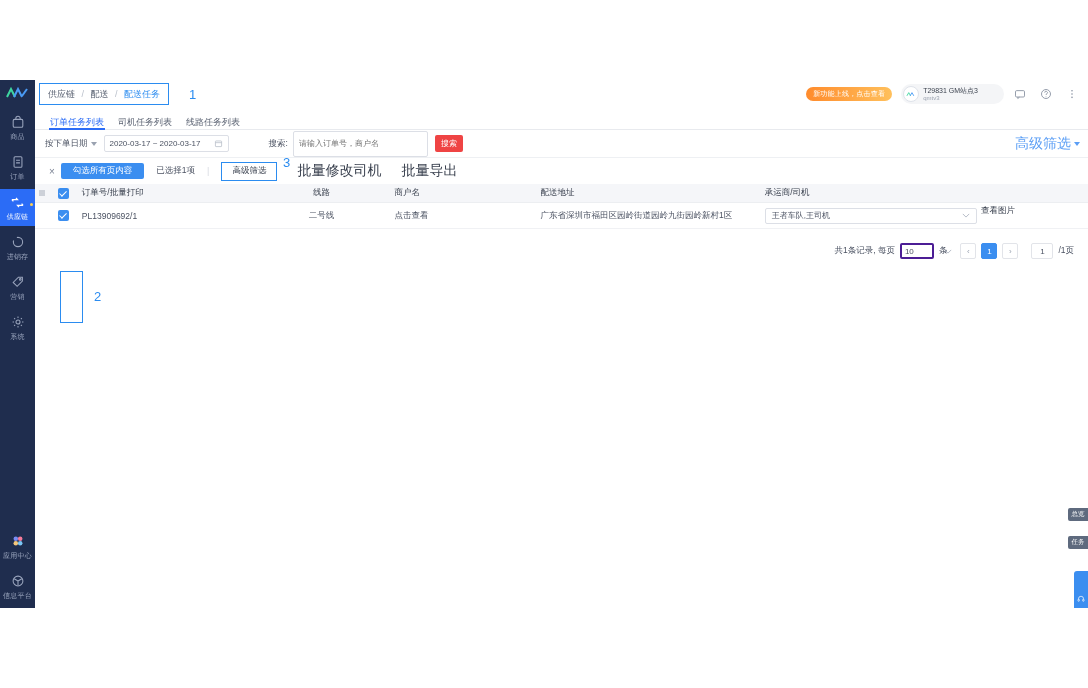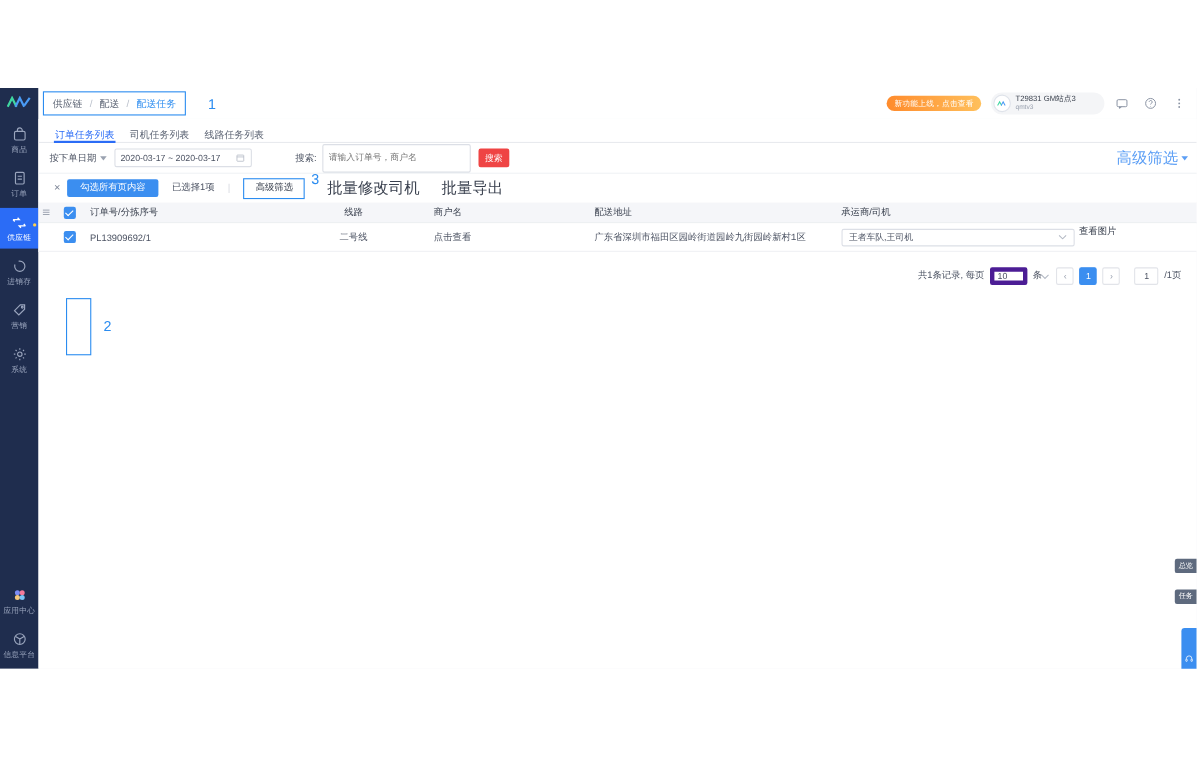--- a/index.html
+++ b/index.html
@@ -167,21 +167,21 @@
   }
   .trow {
     height: 26px; display: flex; align-items: center; color: #4b5262;
     border-bottom: 1px solid #f0f1f4; background:#fff;
   }
   .c-menu { width: 14px; display:flex; align-items:center; justify-content:center; color:#8a93a3; }
   .c-chk { width: 30px; display:flex; align-items:center; justify-content:center; }
   .c-order { width: 175px; padding-left: 4px; }
   .c-line { width: 150px; text-align: center; }
   .c-merch { width: 150px; }
-  .c-addr { width: 218px; font-family: Liberation Mono, monospace; }
+  .c-addr { width: 218px; }
   .c-driver { width: 222px; margin-left: 12px; }
   .c-img { width: 110px; margin-top: 36px; }
   .chk {
     width: 11px; height: 11px; background: #3b8ef0; border-radius: 2px;
     display: flex; align-items: center; justify-content: center; cursor: pointer;
   }
   .chk:after {
     content: ''; width: 3px; height: 6px; border: solid #fff;
     border-width: 0 1.5px 1.5px 0; transform: rotate(45deg) translate(-0.5px,-0.5px);
   }
@@ -196,21 +196,21 @@
     color: #4b5262; background: #fff; cursor: pointer;
   }
   .driver-sel .dc { margin-left: auto; color: #b4bac5; }
 
   
   .pager {
     display: flex; align-items: center; justify-content: flex-end;
     padding: 14px 14px 0 0; font-size: 8.5px; color: #4b5262; gap: 5px;
   }
   .pg-sel {
-    width: 34px; height: 16px; border: 4px solid #4c1d95; border-radius: 2px;
+    width: 34px; height: 16px; border: 2px solid #4c1d95; border-radius: 2px;
     display: flex; align-items: center; padding: 0 3px; font-size: 8px; background:#fff;
     cursor:pointer;
     gap:30px;
   }
   .pg-sel .dc { margin-left: auto; color: #b4bac5; }
   .pg-btn {
     width: 16px; height: 16px; border: 1px solid #e2e4e9; border-radius: 2px;
     display: flex; align-items: center; justify-content: center; color: #9aa2b0;
     background: #fff; font-size: 8px; cursor: pointer;
   }
@@ -432,21 +432,21 @@
       <div class="tbl">
         <div class="thead">
           <div class="c-menu">
             <svg width="8" height="8" viewBox="0 0 16 16" stroke="#8a93a3" stroke-width="1.5">
               <path d="M2 4h12M2 8h12M2 12h12"></path>
             </svg>
           </div>
           <div class="c-chk">
             <span class="chk"></span>
           </div>
-          <div class="c-order">订单号/分拣序号</div>
+          <div class="c-order">订单号/批量打印</div>
           <div class="c-line">线路</div>
           <div class="c-merch">商户名</div>
           <div class="c-addr">配送地址</div>
           <div class="c-driver">承运商/司机</div>
           <div class="c-img">查看图片</div>
         </div>
 
         <div class="trow">
           <div class="c-menu"></div>
           <div class="c-chk">

